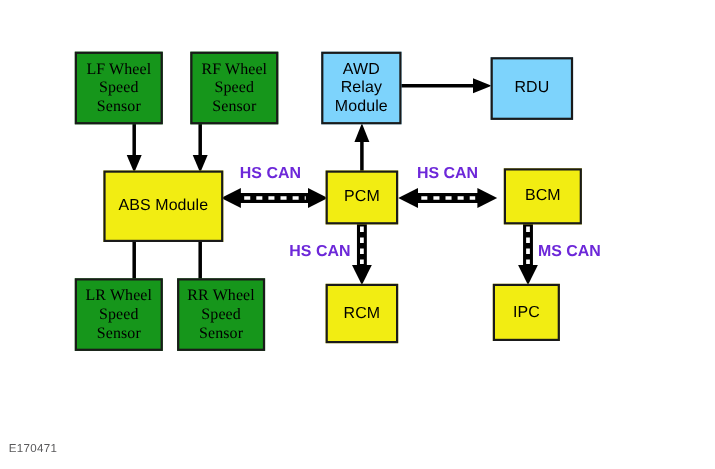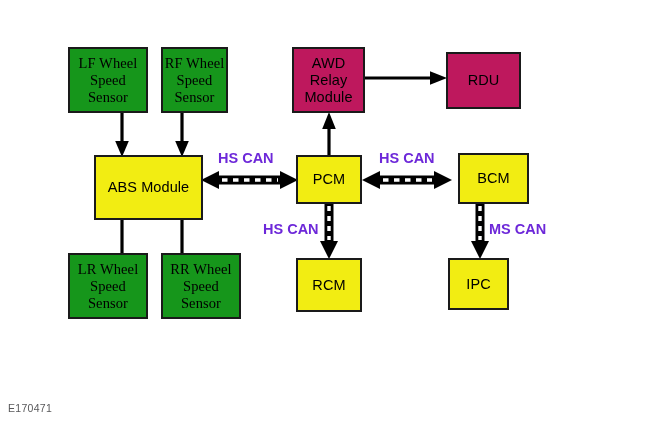--- a/index.html
+++ b/index.html
@@ -33,21 +33,21 @@
     z-index: 5;
   }
   .node.green {
     background: #16961b;
     font-family: Liberation Serif, serif;
   }
   .node.yellow {
     background: #f2ed12;
   }
   .node.blue {
-    background: #be185d;
+    background: #7dd3fc;
   }
   .node .line {
     display: block;
     white-space: nowrap;
   }
   
   .conn {
     position: absolute;
     z-index: 2;
   }
@@ -76,21 +76,21 @@
 <body>
 
 <div id="canvas">
 
   <div class="node green" style="left:68px; top:47px; width:80px; height:66px;">
     <span class="line">LF Wheel</span>
     <span class="line">Speed</span>
     <span class="line">Sensor</span>
   </div>
 
-  <div class="node green" style="left:161px; top:47px; width:67px; height:66px;">
+  <div class="node green" style="left:173px; top:47px; width:80px; height:66px;">
     <span class="line">RF Wheel</span>
     <span class="line">Speed</span>
     <span class="line">Sensor</span>
   </div>
 
   <div class="node blue" style="left:292px; top:47px; width:73px; height:66px;">
     <span class="line">AWD</span>
     <span class="line">Relay</span>
     <span class="line">Module</span>
   </div>

